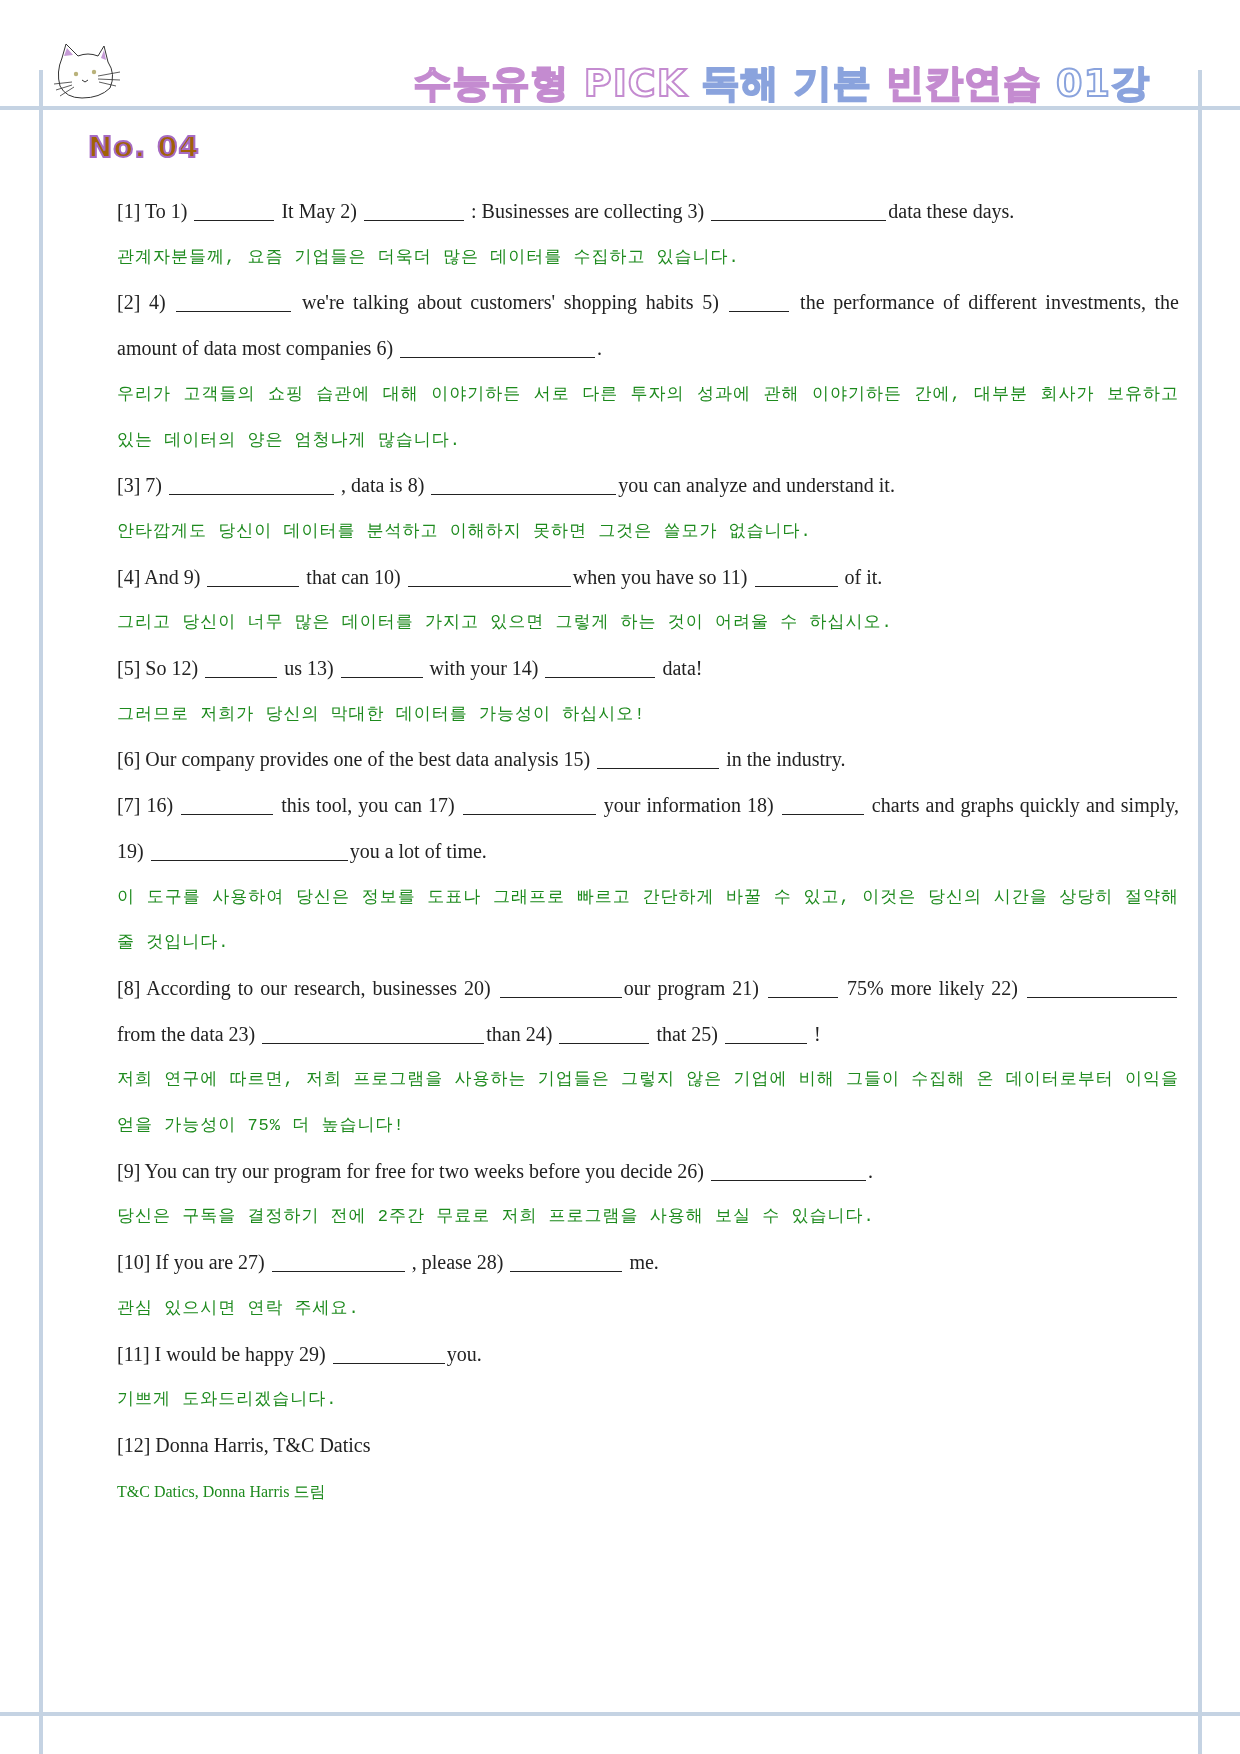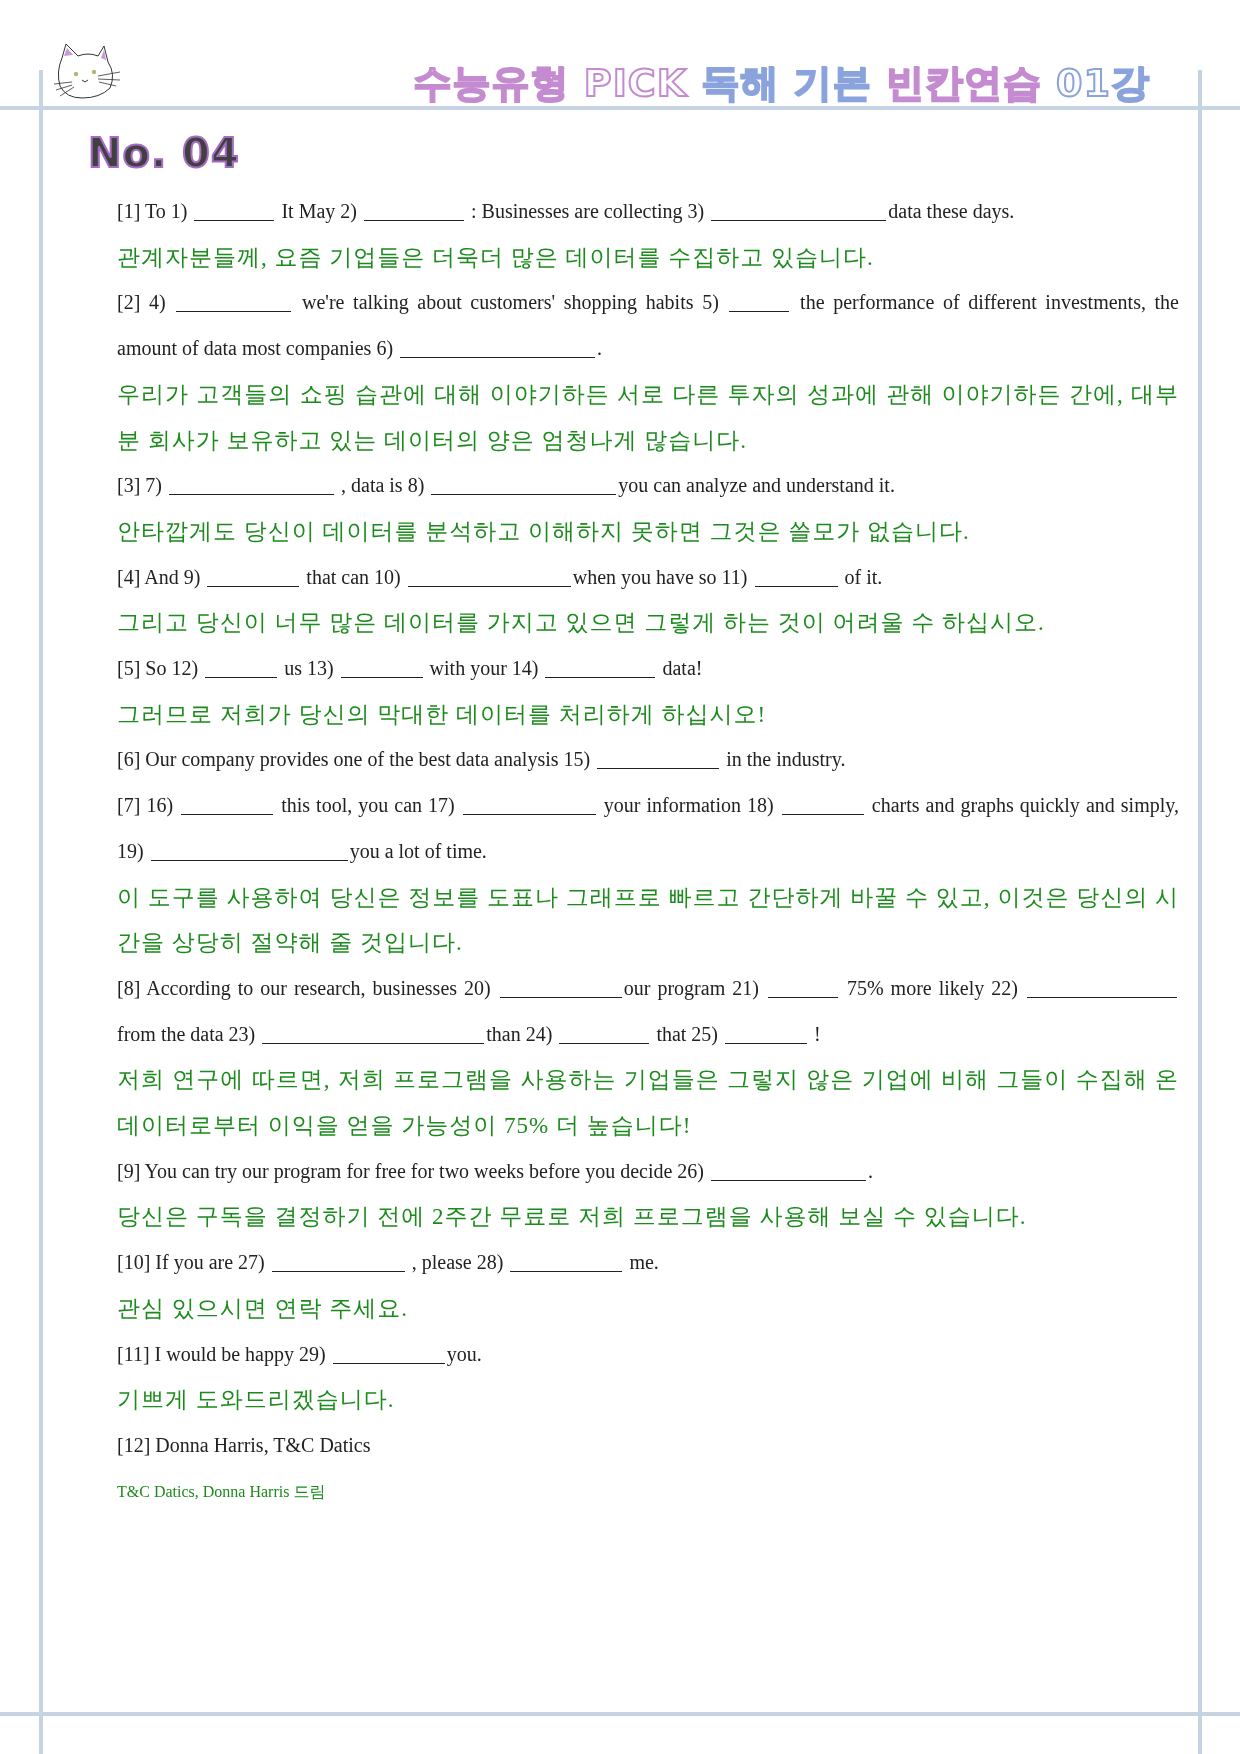--- a/index.html
+++ b/index.html
@@ -22,32 +22,32 @@
       font-family: "DejaVu Sans", sans-serif; font-weight: bold;
       font-size: 38px; letter-spacing: 1px; color: #ffffff;
       white-space: nowrap;
     }
     .ht-purple { -webkit-text-stroke: 2px #c48bd0; color: #ffffff; }
     .ht-blue { -webkit-text-stroke: 2px #8aa3dd; color: #ffffff; }
 
     .section-no {
       position: absolute; left: 88px; top: 130px;
       font-family: "DejaVu Sans", sans-serif; font-weight: bold;
-      font-size: 40px; color: #404040; -webkit-text-stroke: 2px #a66bc4;
+      font-size: 29px; color: #a16207; -webkit-text-stroke: 2px #a66bc4;
       letter-spacing: 1px;
     }
 
     .content {
       position: absolute; left: 88px; top: 189px; width: 1062px;
       font-size: 20px; line-height: 45.7px; color: #222222; margin-left: 29px;
     }
     .en { text-align: justify; text-align-last: left; }
     .ko {
       color: #1d8a1d;
-      font-family: Liberation Serif, serif; font-size: 23px;
+      font-family: Liberation Mono, monospace; font-size: 17px;
       text-align: justify; text-align-last: left;
       letter-spacing: 1px;
     }
     .ko.serif { font-family: "Liberation Serif", serif; font-size: 16px; letter-spacing: 0; }
     .blank { display: inline-block; border-bottom: 1.5px solid #222; height: 20px; vertical-align: -3px; margin: 0 2px; }
   </style>
 </head>
 <body>
 
 <div class="frame-v left"></div>
@@ -77,21 +77,21 @@
 <div class="content" id="content">
     <div class="en"><span>[1] </span><span>To 1) </span><span class="blank" style="width: 80px;"></span><span> It May 2) </span><span class="blank" style="width: 100px;"></span><span> : Businesses are collecting 3) </span><span class="blank" style="width: 175px;"></span><span>data these days.</span></div>
     <div class="ko">관계자분들께, 요즘 기업들은 더욱더 많은 데이터를 수집하고 있습니다.</div>
     <div class="en"><span>[2] </span><span>4) </span><span class="blank" style="width: 115px;"></span><span> we're talking about customers' shopping habits 5) </span><span class="blank" style="width: 60px;"></span><span> the performance of different investments, the amount of data most companies 6) </span><span class="blank" style="width: 195px;"></span><span>.</span></div>
     <div class="ko">우리가 고객들의 쇼핑 습관에 대해 이야기하든 서로 다른 투자의 성과에 관해 이야기하든 간에, 대부분 회사가 보유하고 있는 데이터의 양은 엄청나게 많습니다.</div>
     <div class="en"><span>[3] </span><span>7) </span><span class="blank" style="width: 165px;"></span><span> , data is 8) </span><span class="blank" style="width: 185px;"></span><span>you can analyze and understand it.</span></div>
     <div class="ko">안타깝게도 당신이 데이터를 분석하고 이해하지 못하면 그것은 쓸모가 없습니다.</div>
     <div class="en"><span>[4] </span><span>And 9) </span><span class="blank" style="width: 92px;"></span><span> that can 10) </span><span class="blank" style="width: 163px;"></span><span>when you have so 11) </span><span class="blank" style="width: 83px;"></span><span> of it.</span></div>
     <div class="ko">그리고 당신이 너무 많은 데이터를 가지고 있으면 그렇게 하는 것이 어려울 수 하십시오.</div>
     <div class="en"><span>[5] </span><span>So 12) </span><span class="blank" style="width: 72px;"></span><span> us 13) </span><span class="blank" style="width: 82px;"></span><span> with your 14) </span><span class="blank" style="width: 110px;"></span><span> data!</span></div>
-    <div class="ko">그러므로 저희가 당신의 막대한 데이터를 처리하게 하십시오!</div>
+    <div class="ko">그러므로 저희가 당신의 막대한 데이터를 가능성이 하십시오!</div>
     <div class="en"><span>[6] </span><span>Our company provides one of the best data analysis 15) </span><span class="blank" style="width: 122px;"></span><span> in the industry.</span></div>
     <div class="en"><span>[7] </span><span>16) </span><span class="blank" style="width: 92px;"></span><span> this tool, you can 17) </span><span class="blank" style="width: 133px;"></span><span> your information 18) </span><span class="blank" style="width: 82px;"></span><span> charts and graphs quickly and simply, 19) </span><span class="blank" style="width: 197px;"></span><span>you a lot of time.</span></div>
     <div class="ko">이 도구를 사용하여 당신은 정보를 도표나 그래프로 빠르고 간단하게 바꿀 수 있고, 이것은 당신의 시간을 상당히 절약해 줄 것입니다.</div>
     <div class="en"><span>[8] </span><span>According to our research, businesses 20) </span><span class="blank" style="width: 122px;"></span><span>our program 21) </span><span class="blank" style="width: 70px;"></span><span> 75% more likely 22) </span><span class="blank" style="width: 150px;"></span><span>from the data 23) </span><span class="blank" style="width: 222px;"></span><span>than 24) </span><span class="blank" style="width: 90px;"></span><span> that 25) </span><span class="blank" style="width: 82px;"></span><span> !</span></div>
     <div class="ko">저희 연구에 따르면, 저희 프로그램을 사용하는 기업들은 그렇지 않은 기업에 비해 그들이 수집해 온 데이터로부터 이익을 얻을 가능성이 75% 더 높습니다!</div>
     <div class="en"><span>[9] </span><span>You can try our program for free for two weeks before you decide 26) </span><span class="blank" style="width: 155px;"></span><span>.</span></div>
     <div class="ko">당신은 구독을 결정하기 전에 2주간 무료로 저희 프로그램을 사용해 보실 수 있습니다.</div>
     <div class="en"><span>[10] </span><span>If you are 27) </span><span class="blank" style="width: 133px;"></span><span> , please 28) </span><span class="blank" style="width: 112px;"></span><span> me.</span></div>
     <div class="ko">관심 있으시면 연락 주세요.</div>
     <div class="en"><span>[11] </span><span>I would be happy 29) </span><span class="blank" style="width: 112px;"></span><span>you.</span></div>

